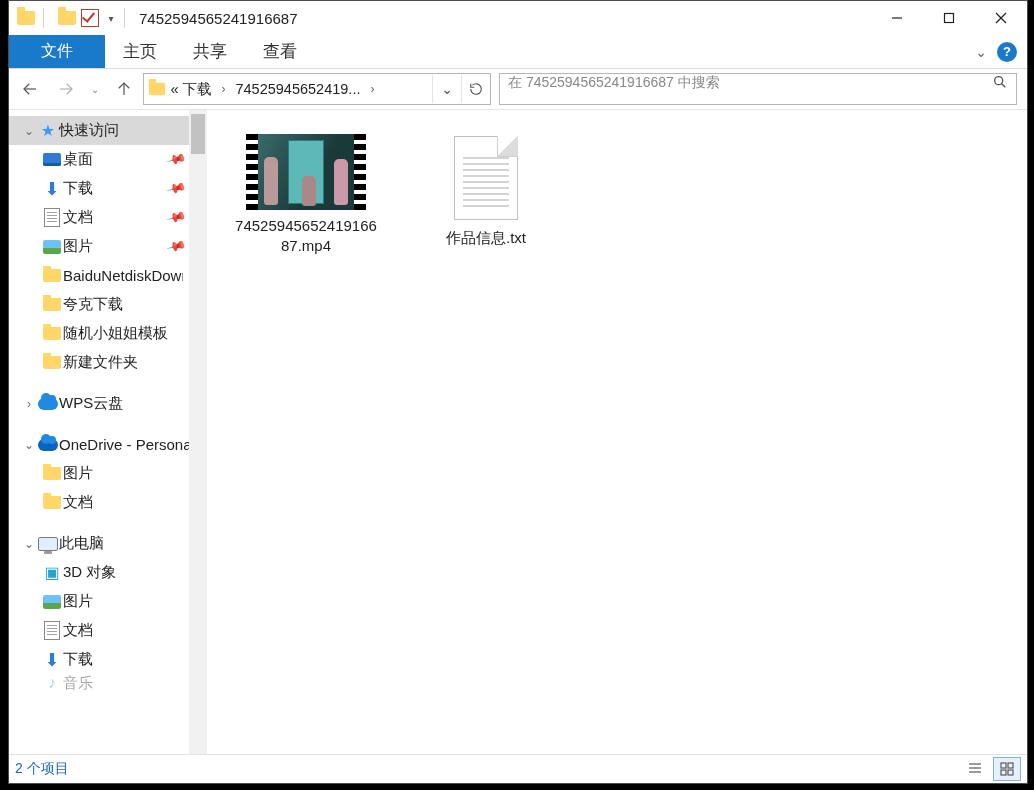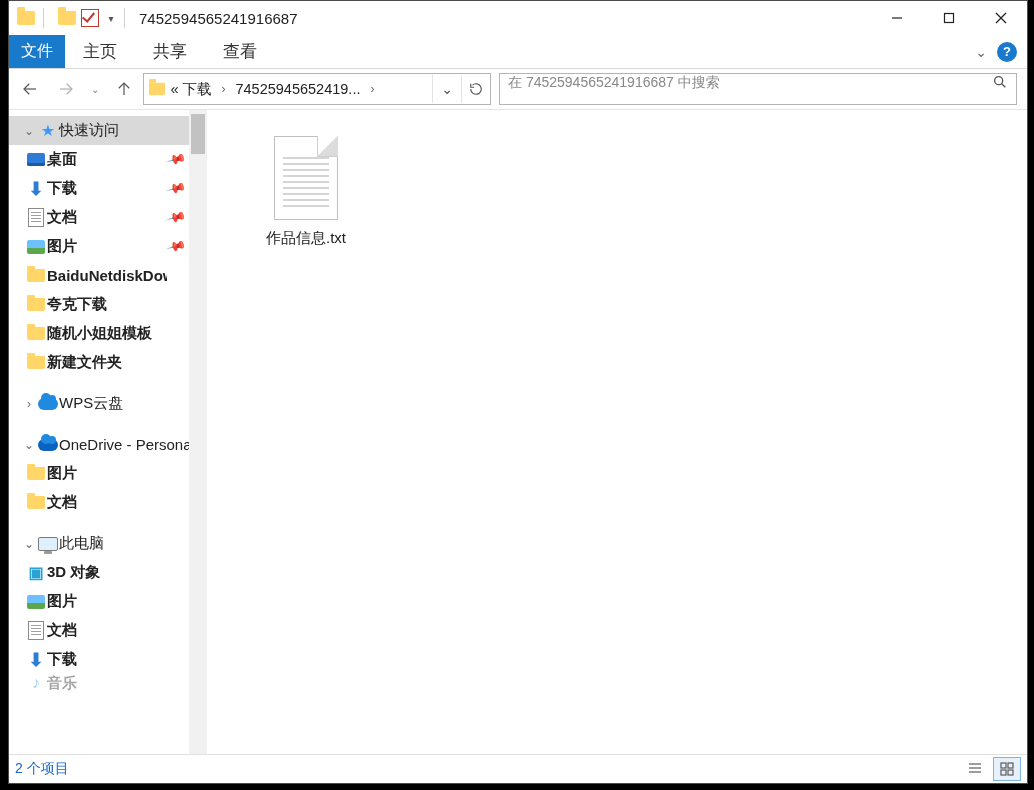--- a/index.html
+++ b/index.html
@@ -57,21 +57,21 @@
   
   .ribbon {
     height: 33px; display:flex; align-items:stretch; background:#fff;
     border-bottom:1px solid #d9d9d9; position:relative;
     padding-left:0;
   }
   .ribbon .tab {
     padding:0 18px; display:flex; align-items:center; font-size:17px; color:#333;
   }
   .ribbon .tab.file {
-    background:#1979ca; color:#fff; font-size:16px; padding:0 12px;
+    background:#1979ca; color:#fff; font-size:16px; padding:0 32px;
   }
   .ribbon .rright {
     margin-left:auto; display:flex; align-items:center; gap:10px; padding-right:10px;
   }
   .ribbon .chev { color:#6a6a6a; font-size:14px;}
   .ribbon .help {
     width:20px; height:20px; border-radius:50%; background:#1979ca; color:#fff;
     display:flex; align-items:center; justify-content:center; font-size:13px; font-weight:bold;
   }
   
@@ -120,21 +120,21 @@
     position:absolute; right:2px; top:4px; width:14px; height:40px; background:#c2c2c2;
   }
   .tree { padding:6px 0 0 0;}
   .node {
     display:flex; align-items:center; height:29px; padding-left:12px; white-space:nowrap;
   }
   .node.sel { background:#d9d9d9;}
   .node .exp { width:16px; text-align:center; color:#6b6b6b; font-size:12px;}
   .node .nicon { width:22px; display:flex; align-items:center; justify-content:center;}
   .node .pin { margin-left:auto; margin-right:22px; color:#8a8a8a; transform:rotate(30deg); font-size:13px;}
-  .indent1 { padding-left:16px;font-weight:bold;}
+  .indent1 { padding-left:32px;}
   .spacer-row { height:12px;}
   .ico-folder { width:18px; height:13px; background:#ffd667; border-radius:1px 1px 2px 2px; position:relative;}
   .ico-folder::before { content:""; position:absolute; left:0; top:-3px; width:8px; height:3px; background:#ffd667; border-radius:1px 1px 0 0;}
   .ico-star { color:#3b99fc; font-size:16px;}
   .ico-desktop { width:18px; height:13px; background:#2e7cd6; border-radius:2px; box-shadow: inset 0 -3px 0 #1b5aa6;}
   .ico-dl { color:#2e7cd6; font-size:18px; line-height:1;}
   .ico-doc { width:14px; height:17px; border:1px solid #8a8a8a; background:#fff; position:relative;}
   .ico-doc::before { content:""; position:absolute; left:2px; top:3px; right:2px; height:1px; background:#a0a0a0; box-shadow:0 3px 0 #a0a0a0, 0 6px 0 #a0a0a0, 0 9px 0 #a0a0a0;}
   .ico-img { width:18px; height:14px; background:linear-gradient(#6ec1ff,#6ec1ff 55%, #5aa849 55%); border-radius:2px; position:relative;}
   .ico-cloud { width:20px; height:12px; background:#1f8ae0; border-radius:8px; position:relative;}
@@ -435,20 +435,29 @@
         </div>
       </div>
       <div class="sbtrack">
         <div class="sbthumb"></div>
       </div>
     </div>
 
     <div class="content">
       <div class="items">
 
+        <div class="fitem">
+          <div class="thumb video-thumb">
+            <div class="door"></div>
+            <div class="fig a"></div>
+              <div class="fig b"></div>
+              <div class="fig c"></div>
+          </div>
+          <div class="label">7452594565241916687.mp4</div>
+        </div>
 
         <div class="fitem" style="margin-top:-24px;">
           <div class="txt-thumb"></div>
           <div class="label">作品信息.txt</div>
         </div>
 
       </div>
     </div>
   </div>
 

